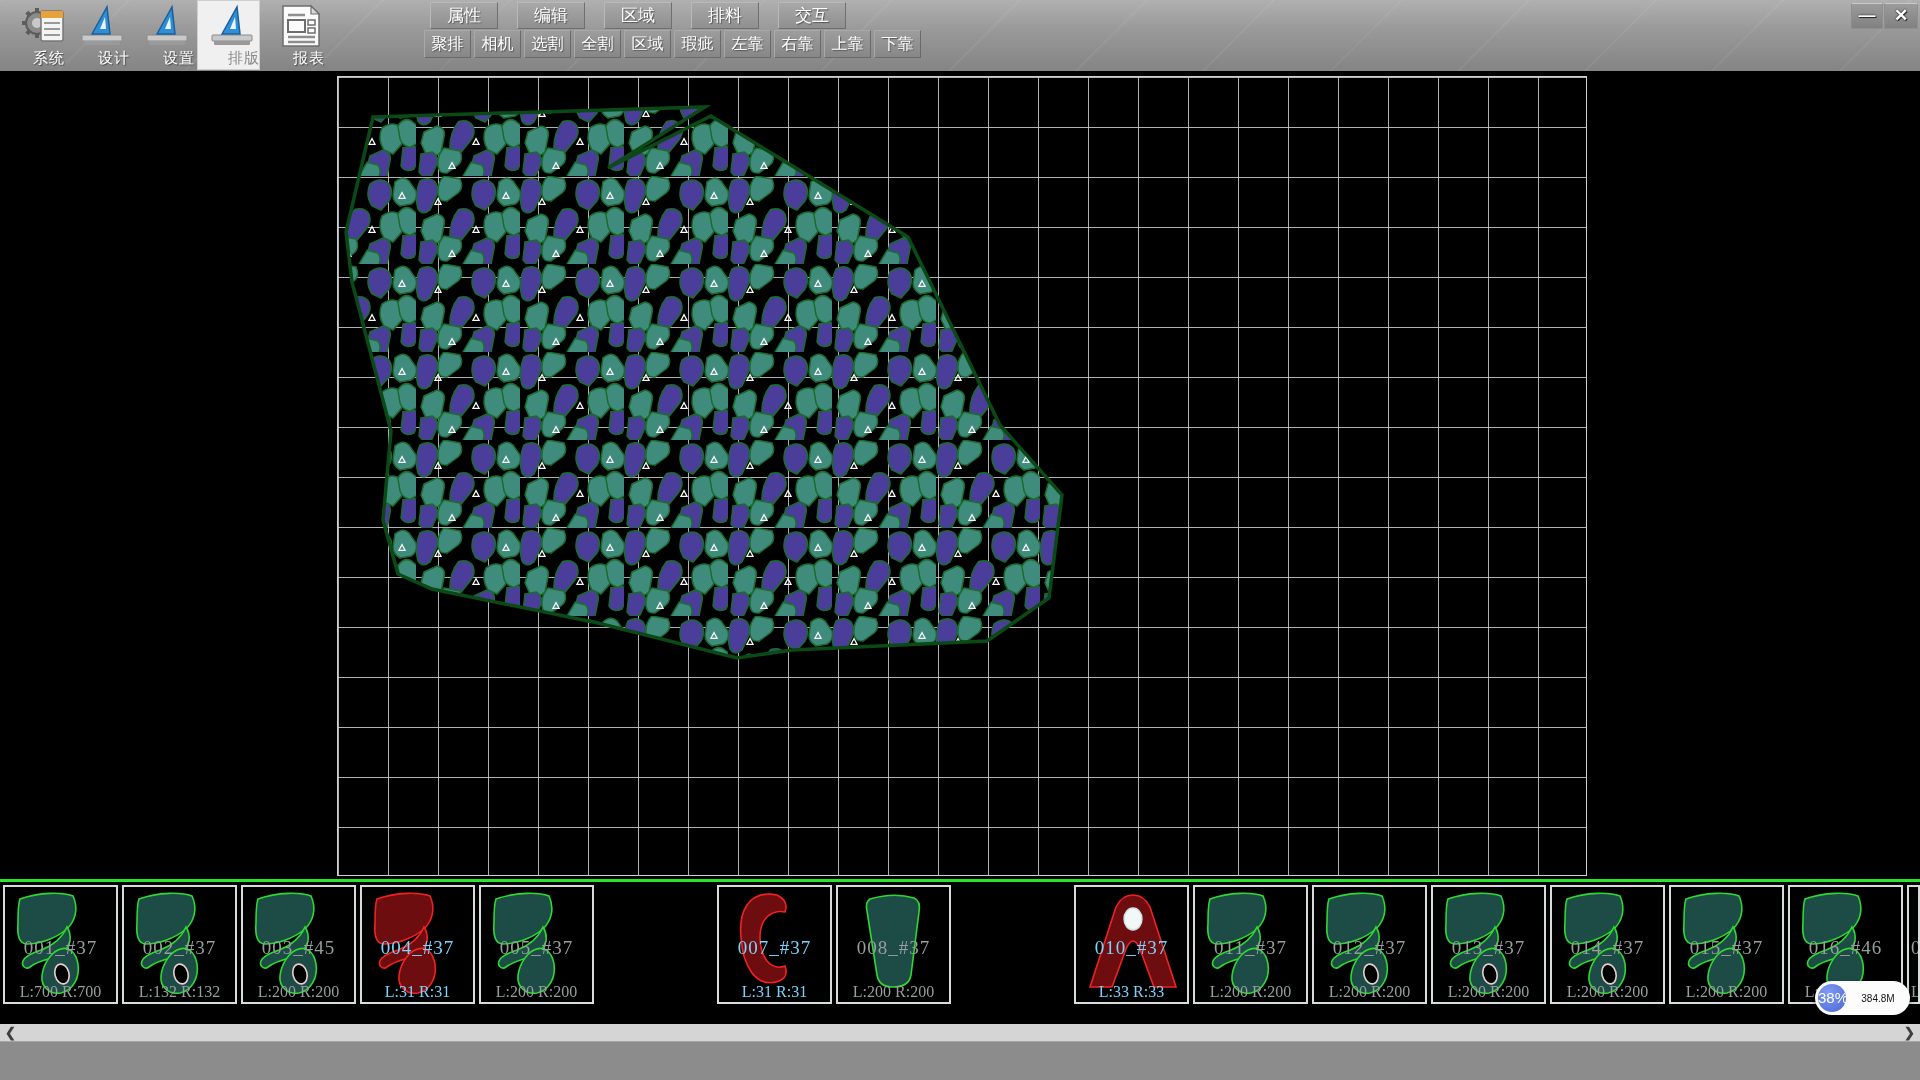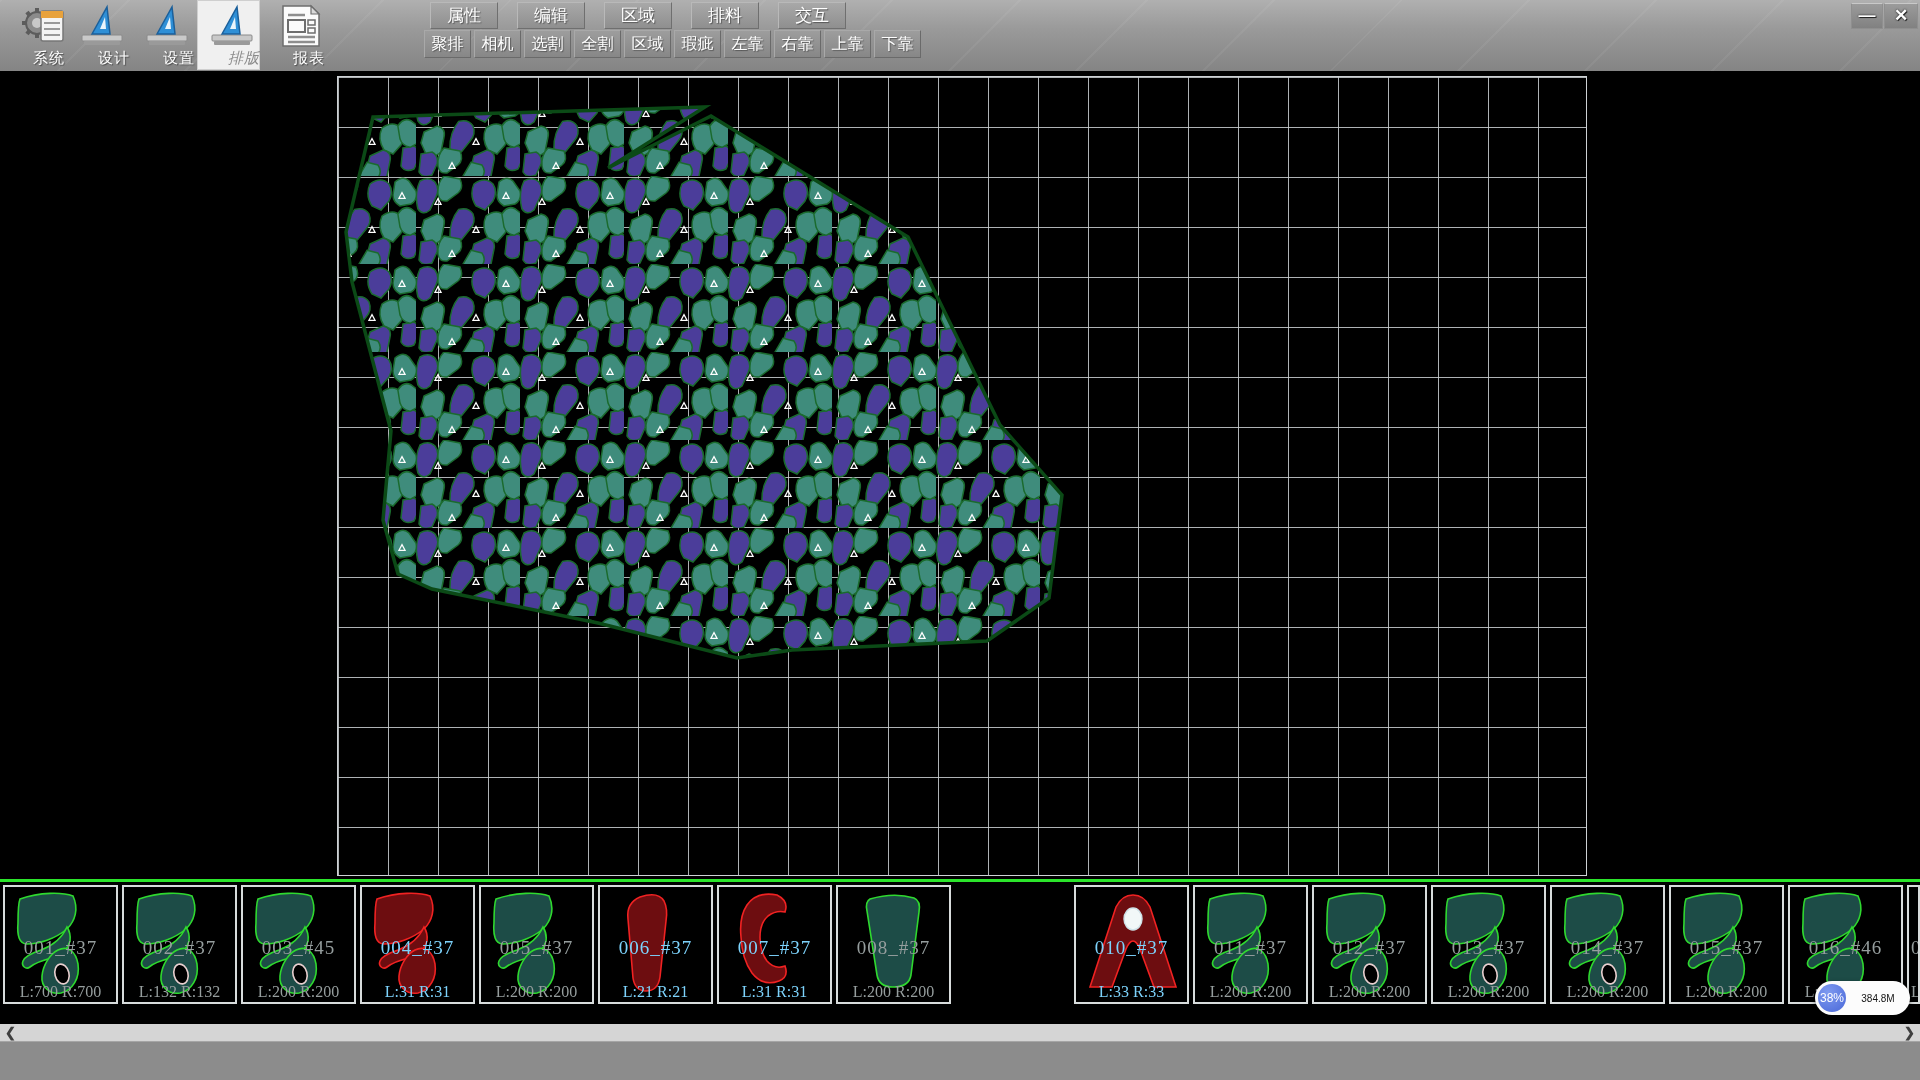--- a/index.html
+++ b/index.html
@@ -6,21 +6,21 @@
   #app{position:relative;width:1920px;height:1080px;overflow:hidden;background:#000;
        font-family:"Liberation Sans",sans-serif;-webkit-font-smoothing:antialiased;}
 
   
   #toolbar{position:absolute;left:0;top:0;width:1920px;height:71px;
     background:linear-gradient(180deg,#b0b0b0 0%,#9a9a9a 40%,#848484 100%);
     border-bottom:1px solid #5e5e5e;}
   #toolbar .streaks{position:absolute;inset:0;
     background:repeating-linear-gradient(135deg,rgba(255,255,255,.05) 0 2px,transparent 2px 90px);}
   .launcher-item{position:absolute;top:0;height:70px;width:63px;text-align:right;cursor:default;}
-  .launcher-item.active{background:#f0f0f0;box-shadow:inset 0 0 0 1px #cfcfcf;font-style:italic;}
+  .launcher-item.active{background:#f0f0f0;box-shadow:inset 0 0 0 1px #cfcfcf;}
   .launcher-item svg{margin-top:3px;}
   .launcher-label{position:absolute;left:0;right:0;bottom:2px;font-size:15px;color:#fff;
     text-shadow:1px 1px 1px #4a4a4a;letter-spacing:1px;}
   .launcher-item.active .launcher-label{color:#8a8a8a;text-shadow:none;}
   .menu-tab{position:absolute;top:2px;height:25px;width:66px;line-height:25px;text-align:center;
     color:#fff;font-size:17px;text-shadow:1px 1px 1px #555;
     border:1px solid #b9b9b9;border-right-color:#6f6f6f;border-bottom-color:#6f6f6f;
     background:linear-gradient(180deg,#a8a8a8,#8f8f8f);}
   .tool-btn{position:absolute;top:30px;height:26px;width:45px;line-height:26px;text-align:center;
     color:#fff;font-size:16px;text-shadow:1px 1px 1px #555;
@@ -53,21 +53,21 @@
   .teal-fill{fill:#1d4c47;stroke:#2fd92f;stroke-width:1.6;}
   .red-fill{fill:#6d0d10;stroke:#f02222;stroke-width:1.6;}
   .hole-pink{fill:#000;stroke:#e8cfcf;stroke-width:1.6;}
   .hole-white{fill:#f2f8f8;stroke:#cfe2e8;stroke-width:1.4;}
 
   
   #badge{position:absolute;left:1815px;top:981px;width:95px;height:34px;background:#fcfcfc;
     border-radius:18px;box-shadow:0 2px 5px rgba(0,0,0,.45);display:flex;align-items:center;}
   #badge .pct{width:28px;height:28px;margin-left:3px;border-radius:50%;
     background:radial-gradient(circle at 35% 30%,#7e9af0,#4a68d8);
-    color:#fff;font-size:12px;line-height:28px;text-align:center;}
+    color:#fff;font-size:15px;line-height:28px;text-align:center;}
   #badge .mem{flex:1;text-align:center;color:#141414;font-size:10px;}
 
   
   #hscroll{position:absolute;left:0;top:1024px;width:1920px;height:17px;background:#d5d5d5;}
   .scroll-arrow{position:absolute;top:0;width:17px;height:17px;color:#3f3f3f;font-size:13px;
     line-height:17px;text-align:center;font-weight:bold;}
   #statusbar{position:absolute;left:0;top:1041px;width:1920px;height:39px;background:#8c8c8c;
     border-top:1px solid #a5a5a5;}
 </style>
 </head>
@@ -274,27 +274,20 @@
     </div>
     <div class="cell" style="left:479px">
       <svg width="111" height="115" viewBox="0 0 111 115">
           <g class="teal-fill">
             <use href="#pc-boot"></use>
           </g>
         </svg>
       <div class="id-label">005_#37</div>
       <div class="cnt-label">L:200 R:200</div>
     </div>
-    <div class="cell redtext" style="left:598px">
-      <svg width="111" height="115" viewBox="0 0 111 115">
-          <use class="red-fill" href="#pc-blob"></use>
-        </svg>
-      <div class="id-label">006_#37</div>
-      <div class="cnt-label">L:21 R:21</div>
-    </div>
     <div class="cell redtext" style="left:717px">
       <svg width="111" height="115" viewBox="0 0 111 115">
           <use class="red-fill" href="#pc-c"></use>
         </svg>
       <div class="id-label">007_#37</div>
       <div class="cnt-label">L:31 R:31</div>
     </div>
     <div class="cell" style="left:836px">
       <svg width="111" height="115" viewBox="0 0 111 115">
           <use class="teal-fill" href="#pc-slab"></use>

